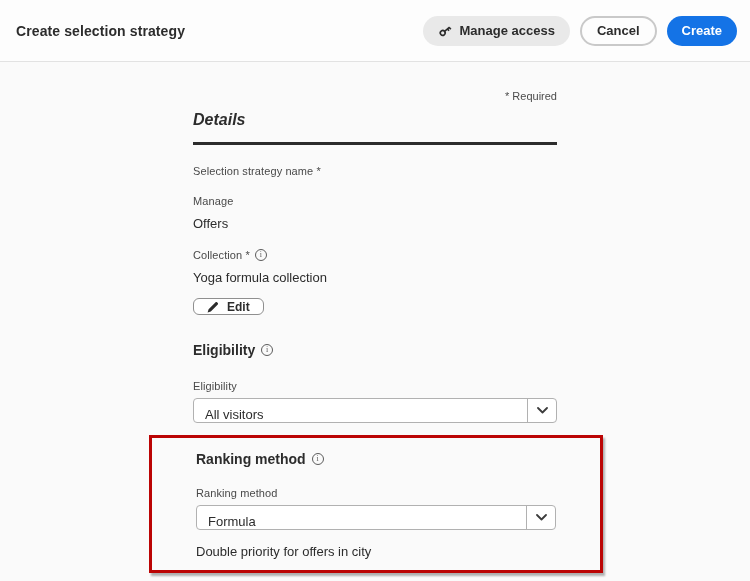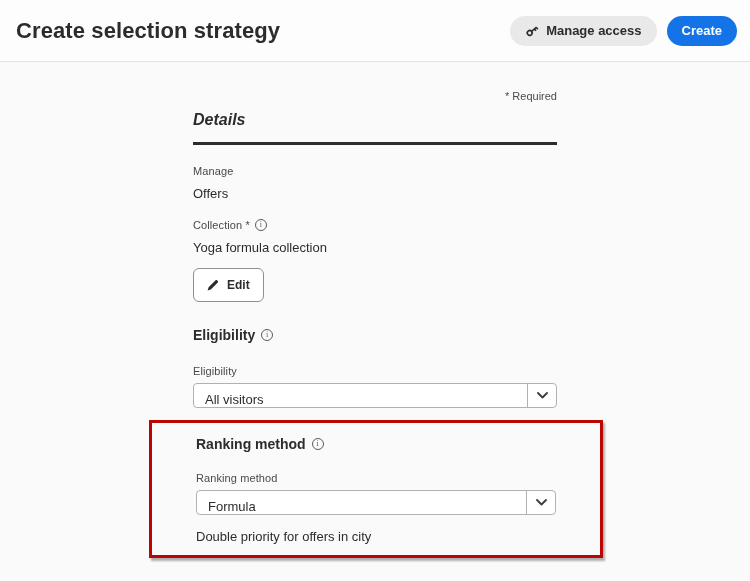--- a/index.html
+++ b/index.html
@@ -13,21 +13,21 @@
   
   .header {
     height: 62px;
     background: #fdfdfd;
     border-bottom: 1px solid #e2e2e2;
     display: flex;
     align-items: center;
     justify-content: space-between;
     padding: 0 13px 0 16px;
   }
-  .page-title { font-size: 22px; font-weight: bold; letter-spacing: .1px; }
+  .page-title { font-size: 14px; font-weight: bold; letter-spacing: .1px; }
   .header-actions { display: flex; align-items: center; gap: 10px; }
   .btn {
     display: inline-flex; align-items: center; justify-content: center;
     height: 30px; border-radius: 15px;
     font-size: 13px; font-weight: bold;
     font-family: inherit;
     padding: 0 15px; cursor: pointer; border: none; gap: 7px;
     white-space: nowrap;
   }
   .btn-gray { background: #e9e9e9; color: #2c2c2c; }
@@ -54,21 +54,21 @@
   .text-input {
     width: 100%; height: 25px; margin-top: 6px;
     border: 1px solid #b1b1b1; border-radius: 4px;
     background: #fff; padding: 0 11px;
     font-size: 13px; color: #2c2c2c; font-family: inherit;
     outline: none;
   }
   .static-value { font-size: 13px; color: #2c2c2c; margin-top: 9px; }
   .edit-btn {
     display: inline-flex; align-items: center; gap: 8px;
-    height: 34px; padding: 0 13px; margin-top: 13px;
+    height: 17px; padding: 0 13px; margin-top: 13px;
     background: #fff; border: 1.5px solid #8f8f8f; border-radius: 6px;
     font-size: 12px; font-weight: bold; color: #2c2c2c;
     font-family: inherit; cursor: pointer;
   }
   .section-heading {
     display: flex; align-items: center; gap: 6px;
     font-size: 14px; font-weight: bold; color: #2c2c2c;
   }
   .info-icon {
     width: 12px; height: 12px; border: 1px solid #5c5c5c; border-radius: 50%;
@@ -112,33 +112,37 @@
           <g transform="rotate(-40 7 7)">
             <circle cx="4" cy="7" r="2.4" fill="none" stroke="#2c2c2c" stroke-width="1.6"></circle>
             <line x1="6.4" y1="7" x2="13" y2="7" stroke="#2c2c2c" stroke-width="1.6"></line>
             <line x1="10.2" y1="7" x2="10.2" y2="9.4" stroke="#2c2c2c" stroke-width="1.6"></line>
             <line x1="12.6" y1="7" x2="12.6" y2="9.4" stroke="#2c2c2c" stroke-width="1.6"></line>
           </g>
         </svg>
       </span>
       <span>Manage access</span>
     </button>
+    <button class="btn btn-outline">
+      <span>Cancel</span>
+    </button>
     <button class="btn btn-blue" style="background:#1473e6">
       <span>Create</span>
     </button>
   </div>
 </div>
 
 <div class="content">
 
   <div class="required-note">* Required</div>
 
   <div class="section-title-lg">Details</div>
 
   <div class="mt20">
+    <div class="field-label">Selection strategy name *</div>
   </div>
 
   <div class="mt18">
     <div class="field-label">Manage</div>
     <div class="static-value">Offers</div>
   </div>
 
   <div class="mt18">
     <div class="field-label">
       <span>Collection *</span>

